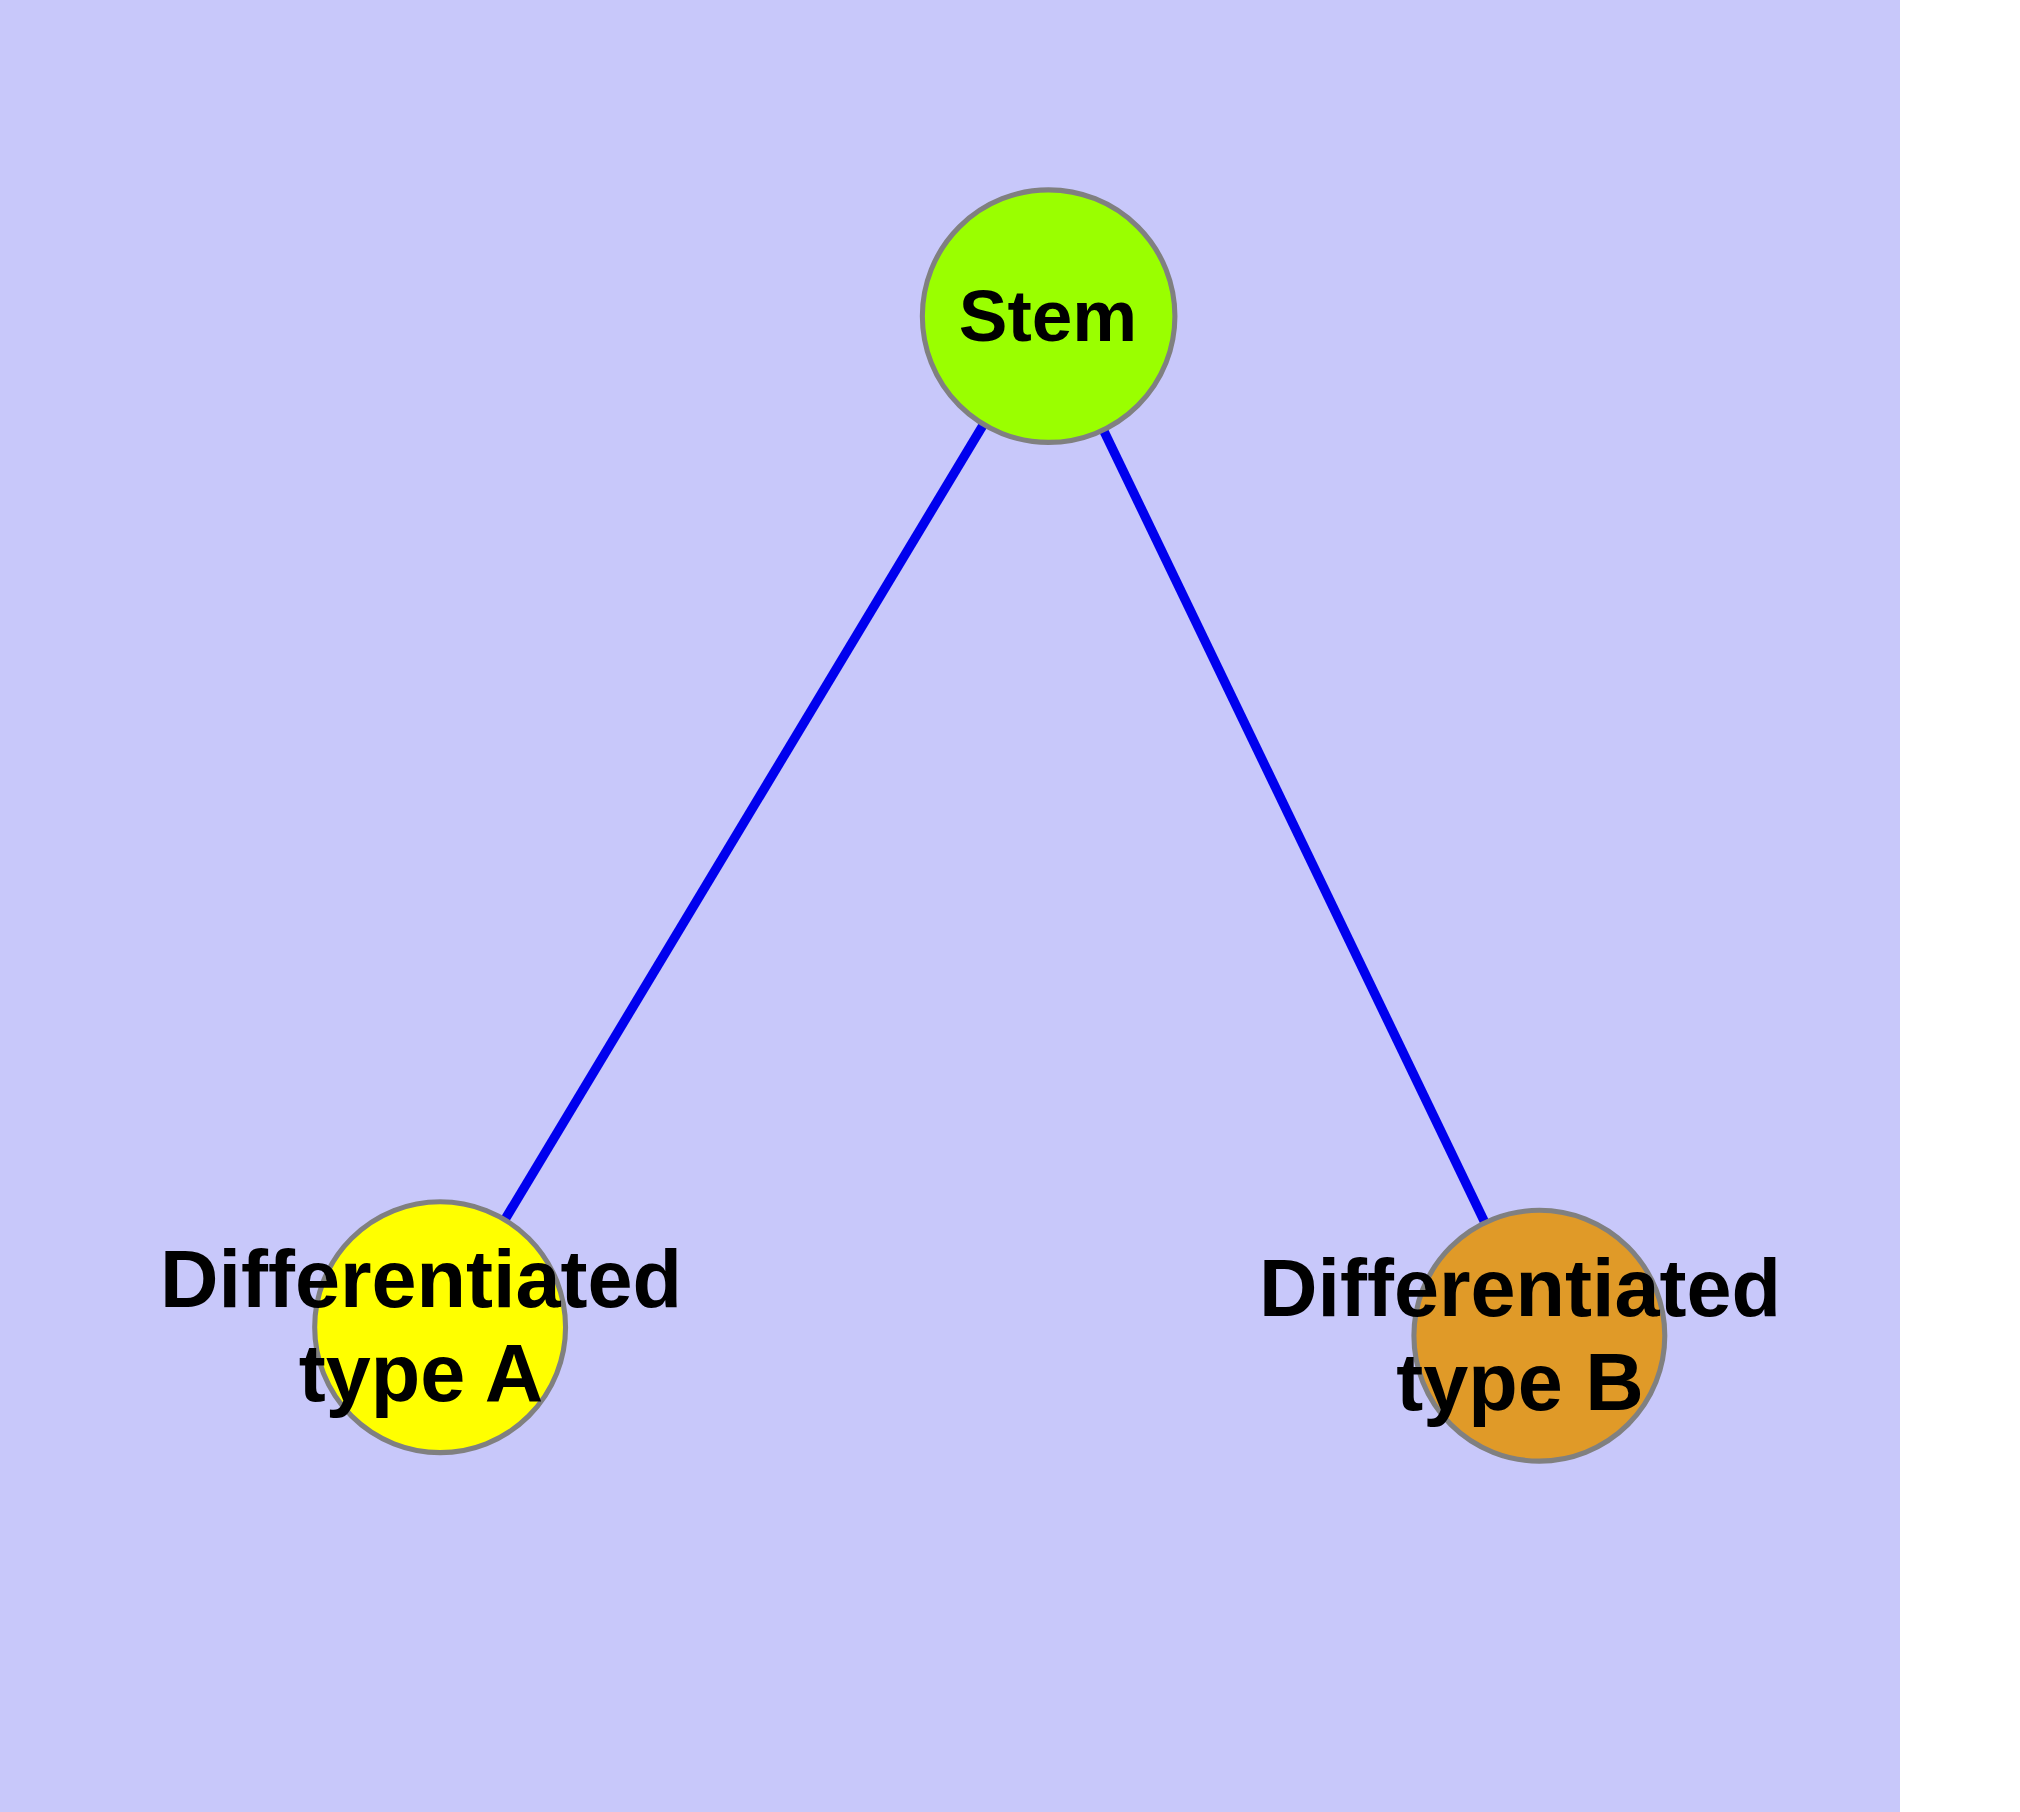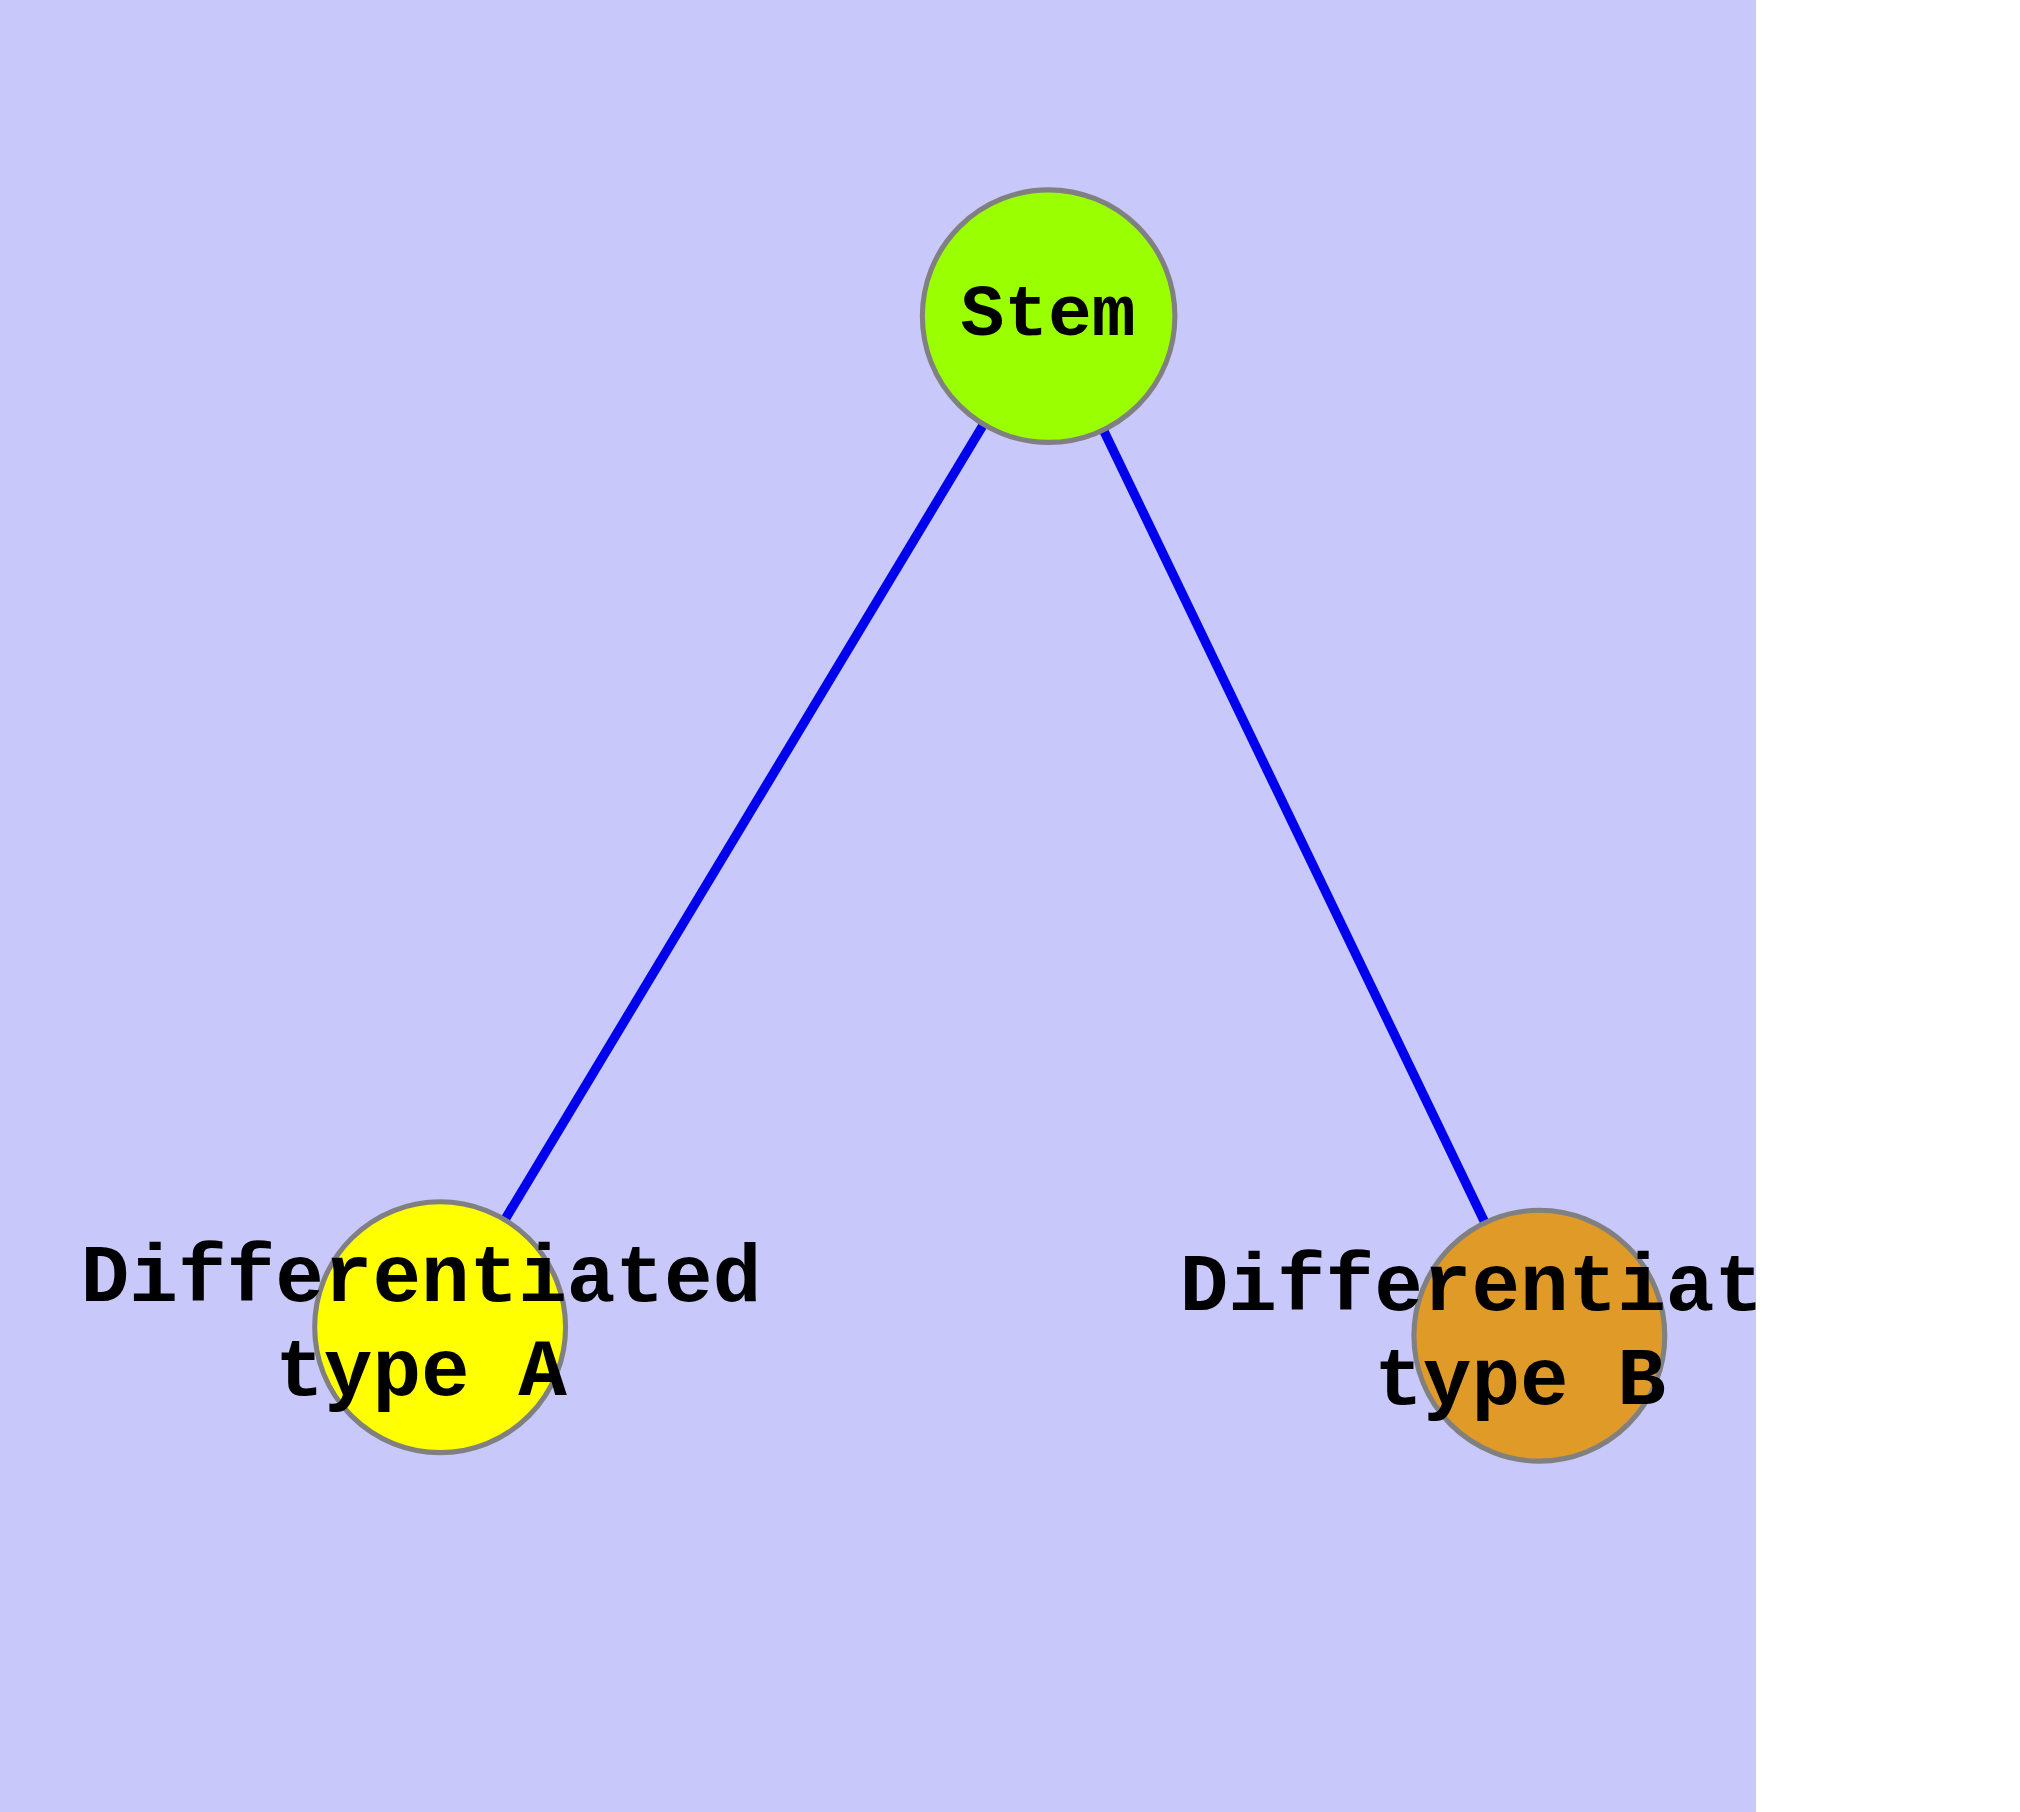--- a/index.html
+++ b/index.html
@@ -2,25 +2,25 @@
 <html style="font-size:13.6px"><head>
 <meta charset="utf-8">
 <style>
   html, body {
     margin: 0;
     padding: 0;
     background: #ffffff;
   }
   #canvas {
     position: relative;
-    width: 1756px;
+    width: 1900px;
     height: 1812px;
     background: #c8c8fa;
     overflow: hidden;
-    font-family: Liberation Mono, monospace;
+    font-family: Liberation Sans, sans-serif;
   }
   #graph-svg {
     position: absolute;
     left: 0;
     top: 0;
     width: 2021px;
     height: 1812px;
     display: block;
   }
   .node-label {

